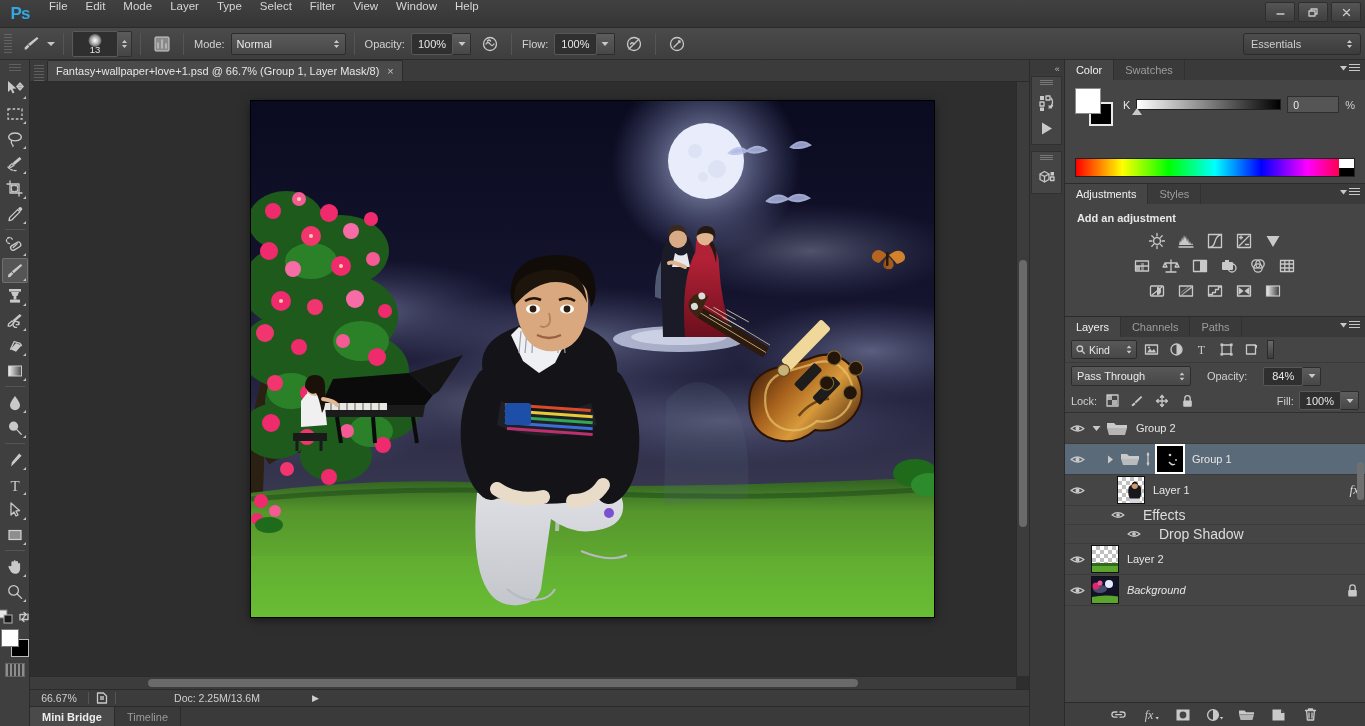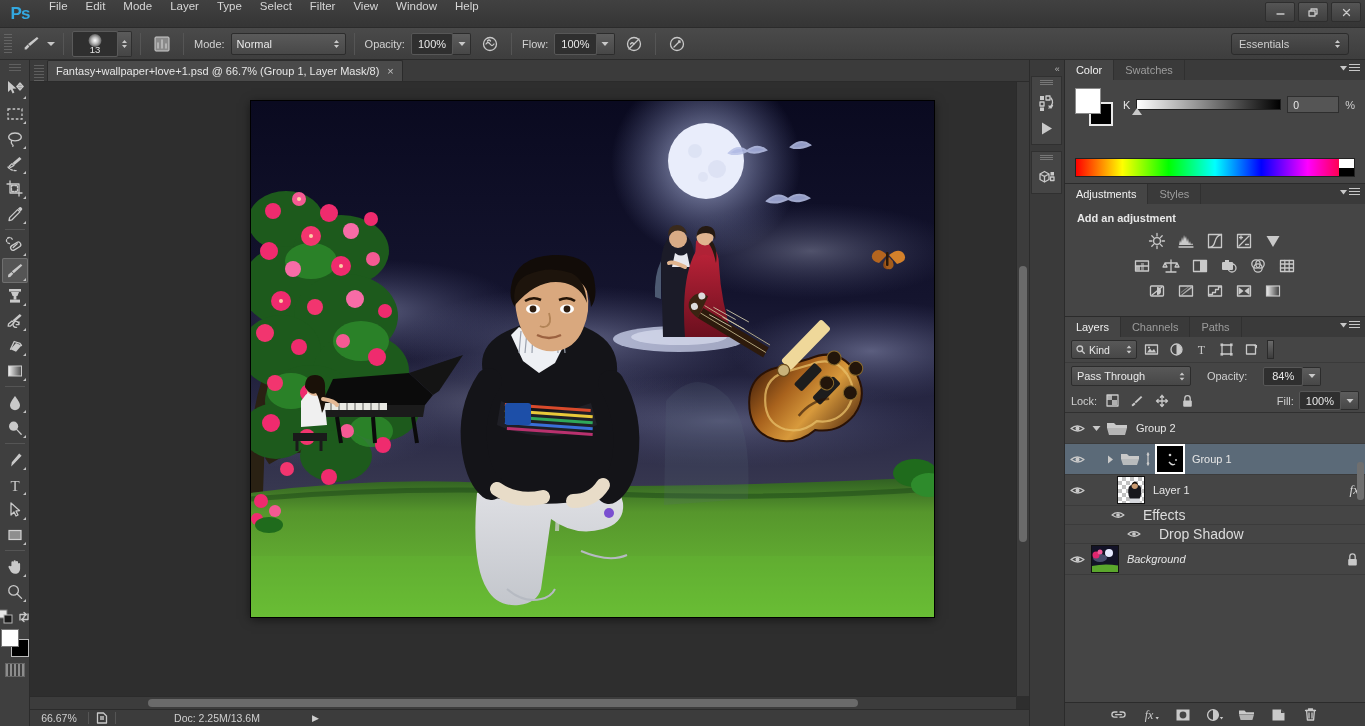--- a/index.html
+++ b/index.html
@@ -64,21 +64,21 @@
   }
   .numfield{
     height:22px; background:#2f2f2f; border:1px solid #575757; border-radius:2px;
     display:flex; align-items:center; justify-content:center; color:#e8e8e8;
     font-size:11px; padding:0 6px; min-width:40px;
   }
   .dropbtn{ width:18px;height:22px;background:linear-gradient(#5d5d5d,#474747);
     border:1px solid #2c2c2c;border-left:none;border-radius:0 2px 2px 0;
     display:flex;align-items:center;justify-content:center;}
   .ws-select{
-    position:absolute; right:16px; width:118px; height:22px;
+    position:absolute; right:4px; width:118px; height:22px;
     background:linear-gradient(#4d4d4d,#3c3c3c); border:1px solid #2b2b2b; border-radius:3px;
     display:flex; align-items:center; justify-content:space-between; padding:0 7px;
     color:#cfcfcf; font-size:11px;
   }
 
   
   .bodyrow{ flex:1; display:flex; min-height:0; }
 
   
   .toolbar{
@@ -848,20 +848,24 @@
           <svg width="14" height="14" viewBox="0 0 14 14">
             <path class="ic" d="M2.5 2 h6 l3 3 v7 h-9 Z"></path>
             <path class="icf" d="M5 5 h4 v4 h-4 Z" opacity=".7"></path>
           </svg>
         </div>
         <div class="sb-sep"></div>
         <div class="docinfo">Doc: 2.25M/13.6M</div>
         <div style="font-size:9px;">▶</div>
       </div>
 
+      <div class="bottomdock">
+        <div class="bd-tab sel">Mini Bridge</div>
+        <div class="bd-tab">Timeline</div>
+      </div>
     </div>
 
     <div class="rightdock">
 
       <div class="icondock">
         <div class="idock-collapse">«</div>
         <div class="idock-group">
           <div class="idock-grip"></div>
           <div class="idock-btn">
             <svg width="19" height="19" viewBox="0 0 19 19">
@@ -1272,20 +1276,35 @@
               <div style="width:62px;"></div>
               <div>
                 <svg width="14" height="12" viewBox="0 0 15 13">
                     <path class="ic" d="M1 6.5 q6 -5 13 0 q-6 5 -13 0 Z"></path>
                     <circle cx="7.5" cy="6.5" r="2" class="icf"></circle>
                   </svg>
               </div>
               <div class="sublabel">Drop Shadow</div>
             </div>
 
+            <div class="layerrow">
+              <div class="eye">
+                <svg width="15" height="13" viewBox="0 0 15 13">
+                    <path class="ic" d="M1 6.5 q6 -5 13 0 q-6 5 -13 0 Z"></path>
+                    <circle cx="7.5" cy="6.5" r="2" class="icf"></circle>
+                  </svg>
+              </div>
+              <div class="thumb checker">
+                <svg width="28" height="28" viewBox="0 0 28 28">
+                  <rect y="19" width="28" height="9" fill="#5aa62c"></rect>
+                  <rect y="17" width="28" height="3" fill="#2f6a1c"></rect>
+                </svg>
+              </div>
+              <div class="lname">Layer 2</div>
+            </div>
 
             <div class="layerrow">
               <div class="eye">
                 <svg width="15" height="13" viewBox="0 0 15 13">
                     <path class="ic" d="M1 6.5 q6 -5 13 0 q-6 5 -13 0 Z"></path>
                     <circle cx="7.5" cy="6.5" r="2" class="icf"></circle>
                   </svg>
               </div>
               <div class="thumb">
                 <svg width="28" height="28" viewBox="0 0 28 28">

